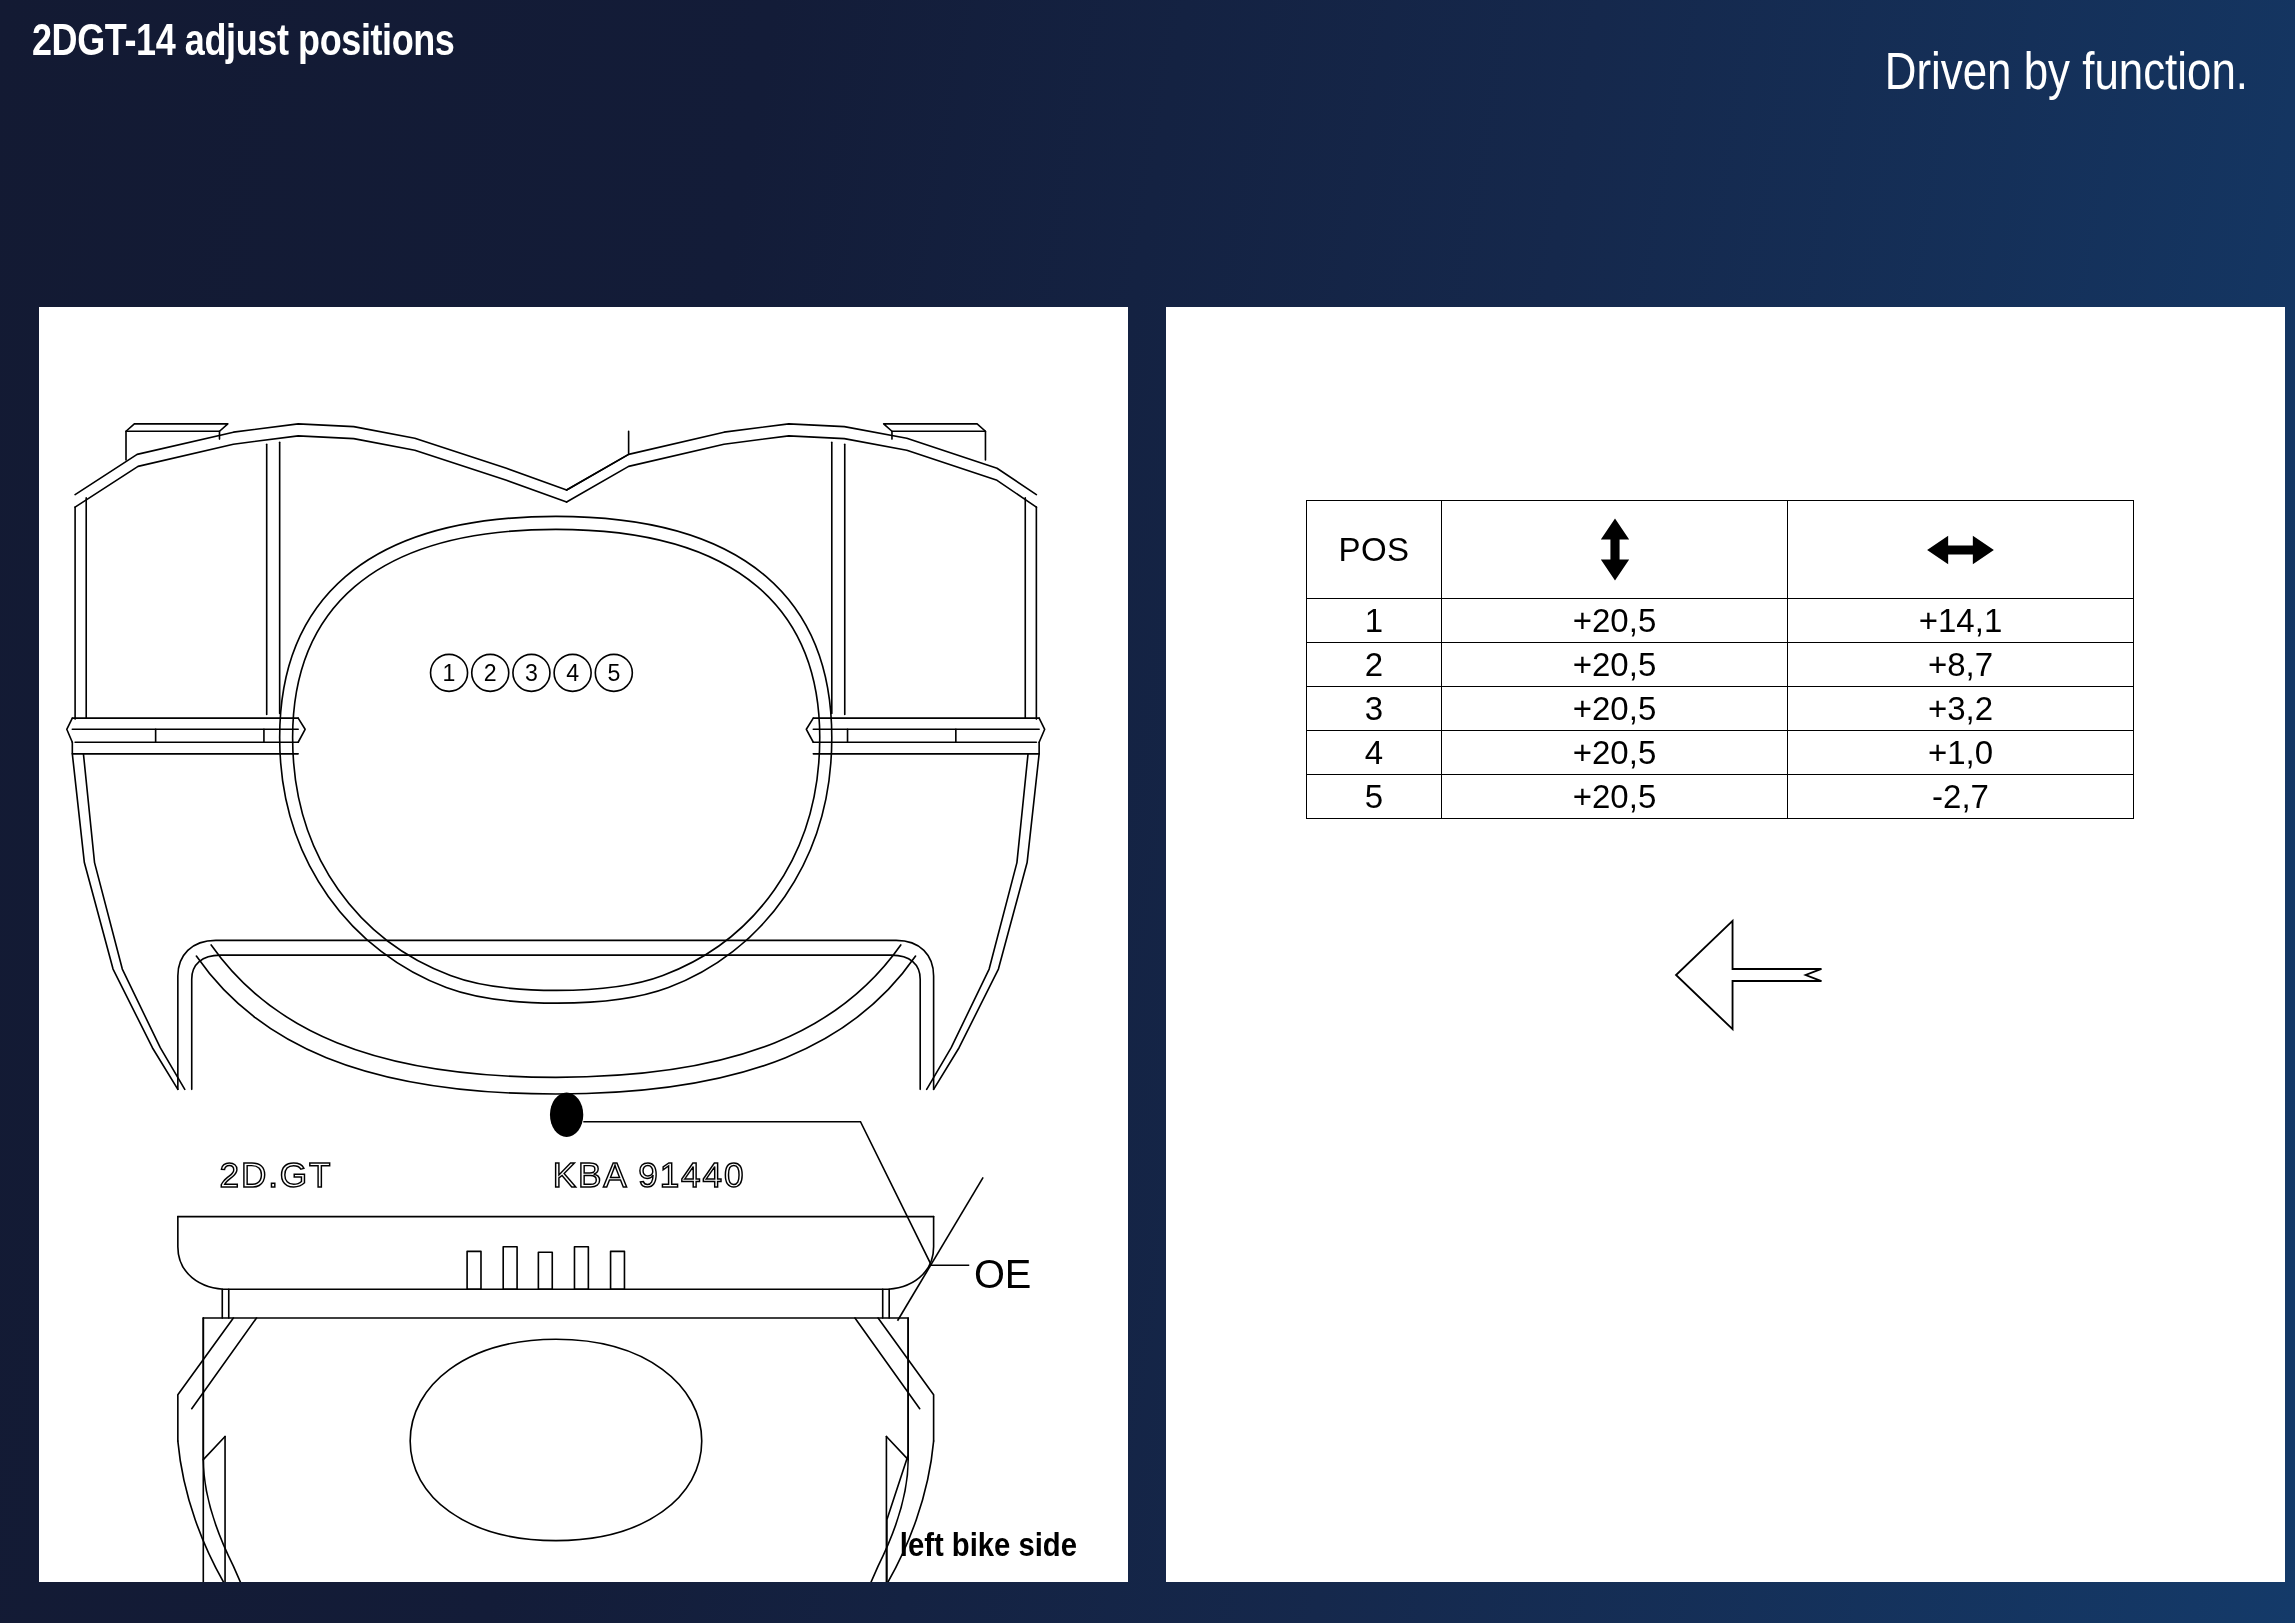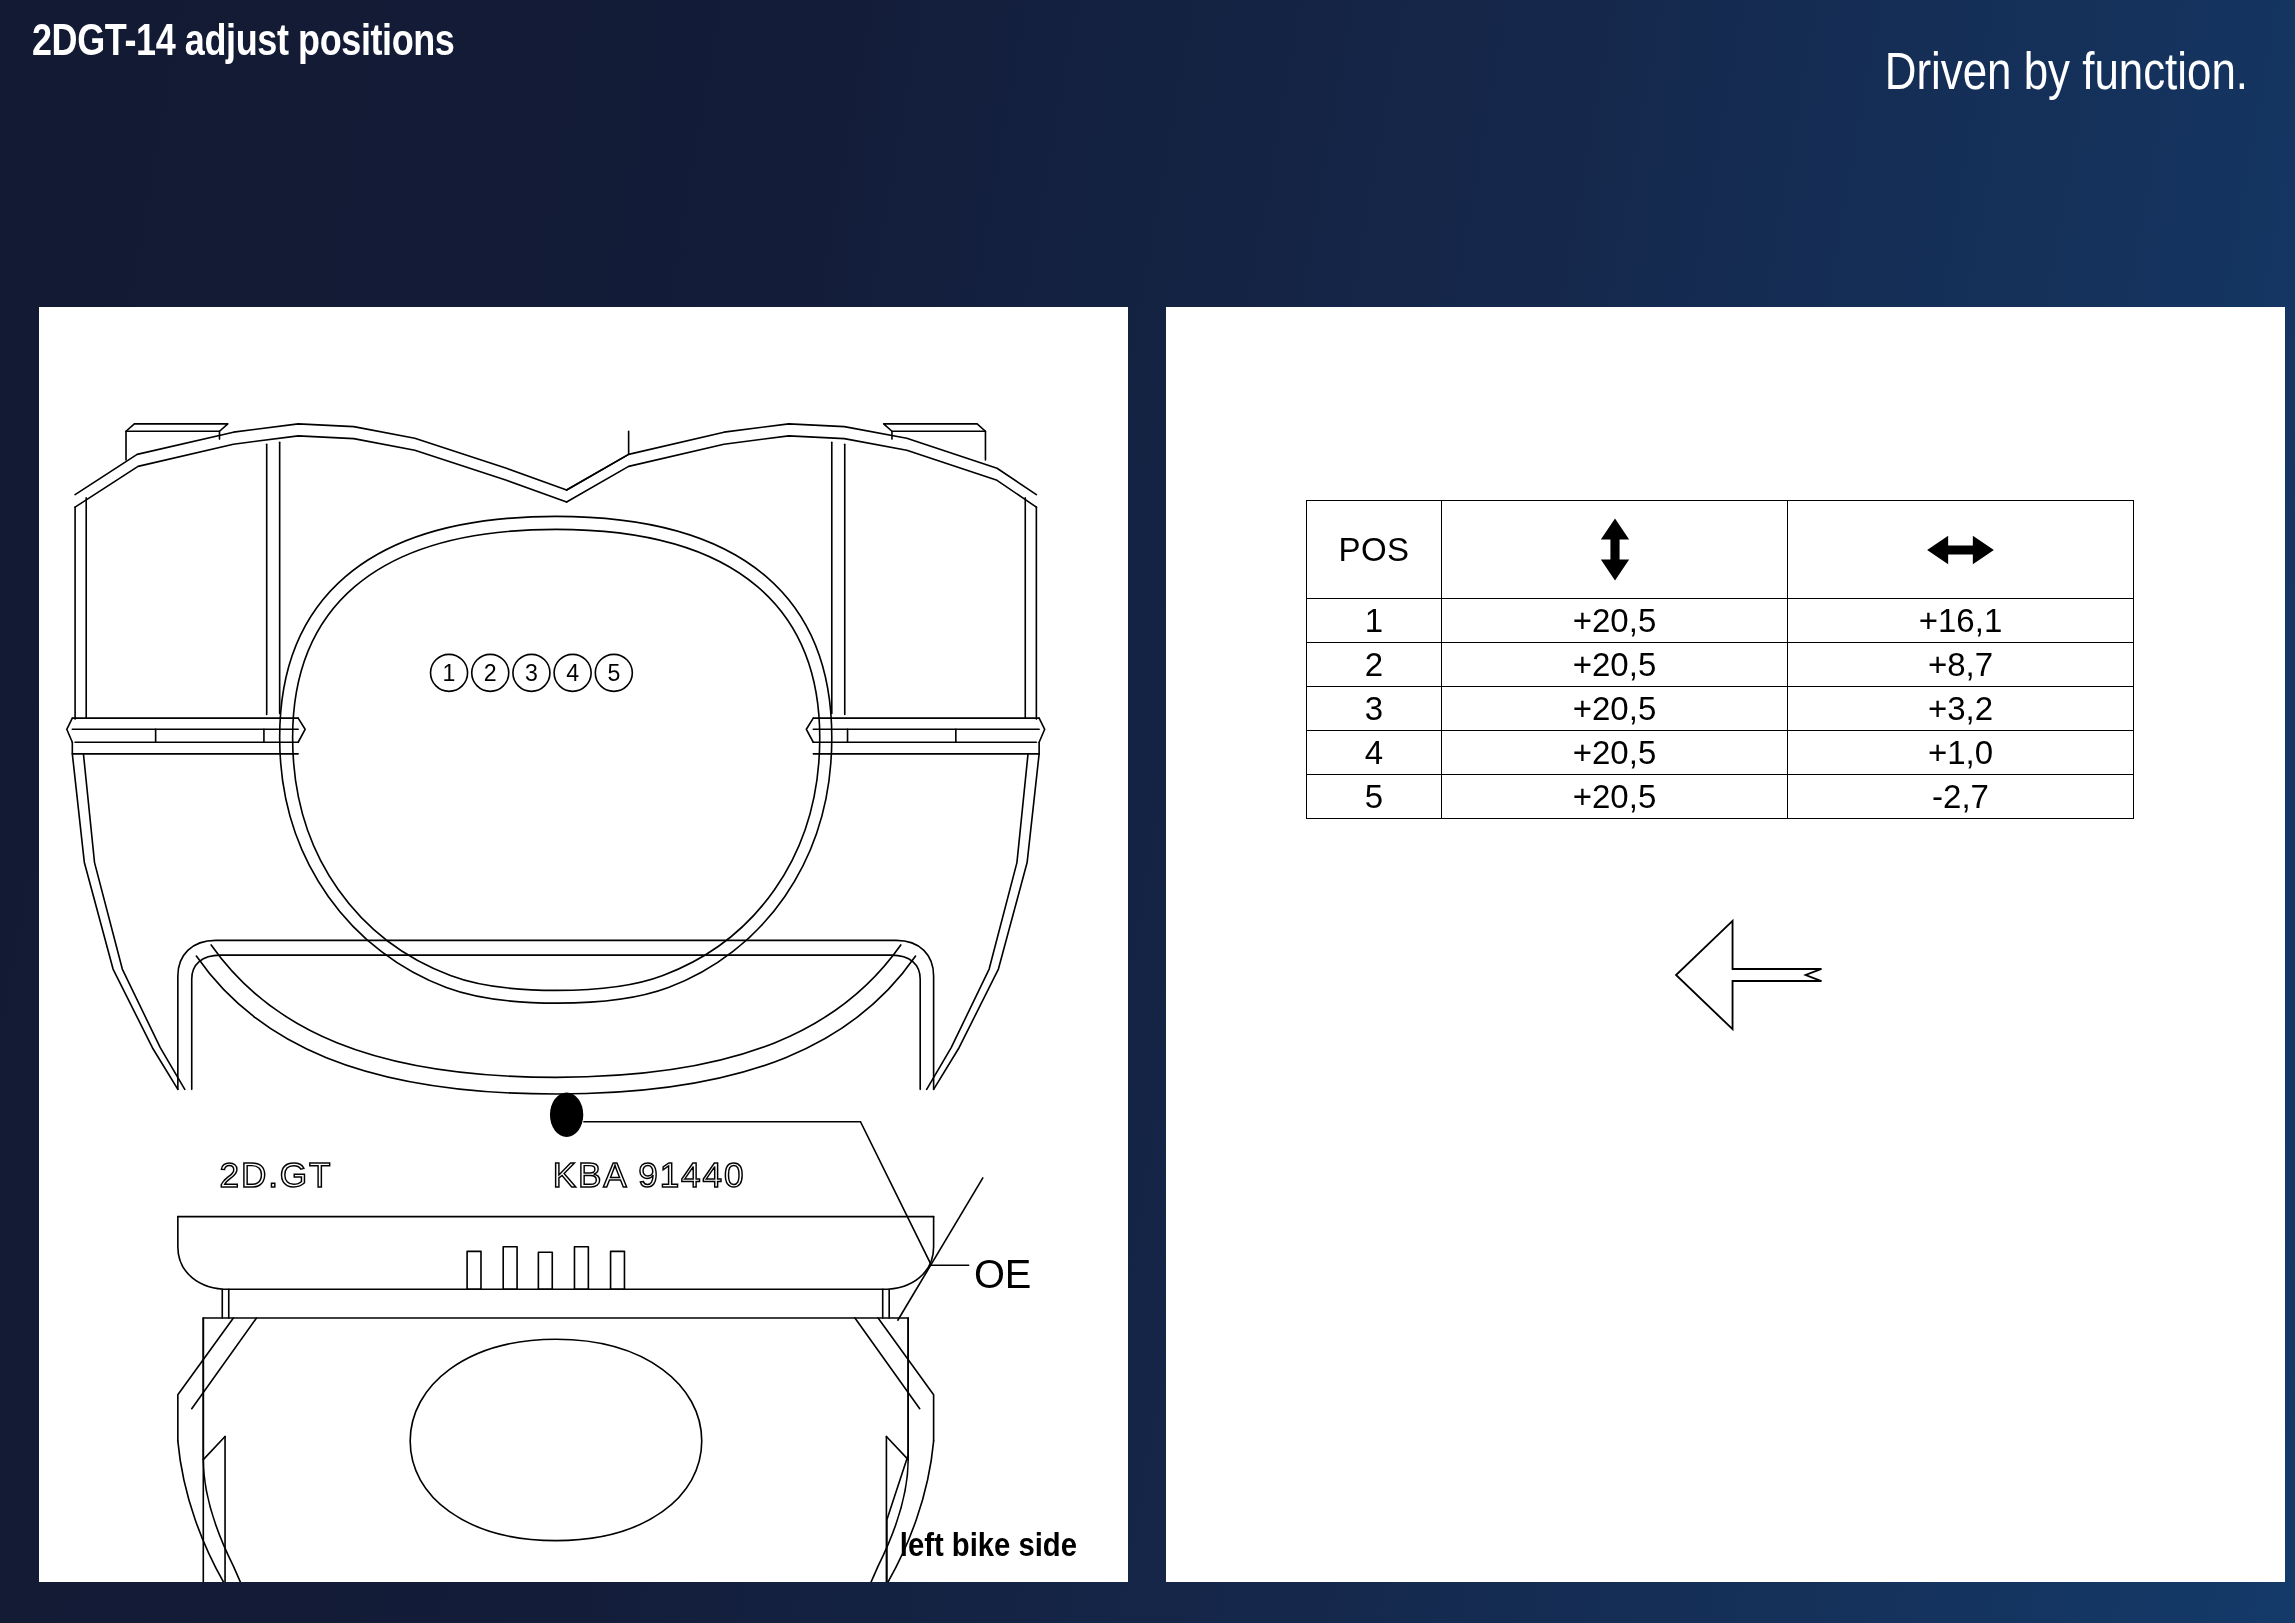--- a/index.html
+++ b/index.html
@@ -366,21 +366,21 @@
           <svg class="arrow-glyph" width="69" height="32" viewBox="0 0 150 70">
             <path d="M2 35 L48 4 L48 25 L102 25 L102 4 L148 35 L102 66 L102 45 L48 45 L48 66 Z" fill="#000000"></path>
           </svg>
         </td>
       </tr>
     </thead>
     <tbody>
       <tr>
         <td>1</td>
         <td>+20,5</td>
-        <td>+16,1</td>
+        <td>+14,1</td>
       </tr>
       <tr>
         <td>2</td>
         <td>+20,5</td>
         <td>+8,7</td>
       </tr>
       <tr>
         <td>3</td>
         <td>+20,5</td>
         <td>+3,2</td>

